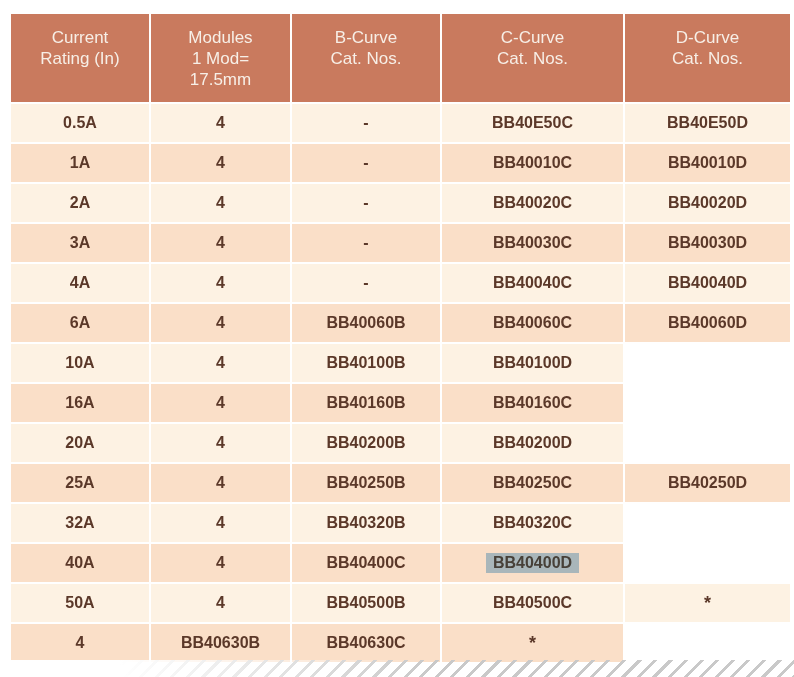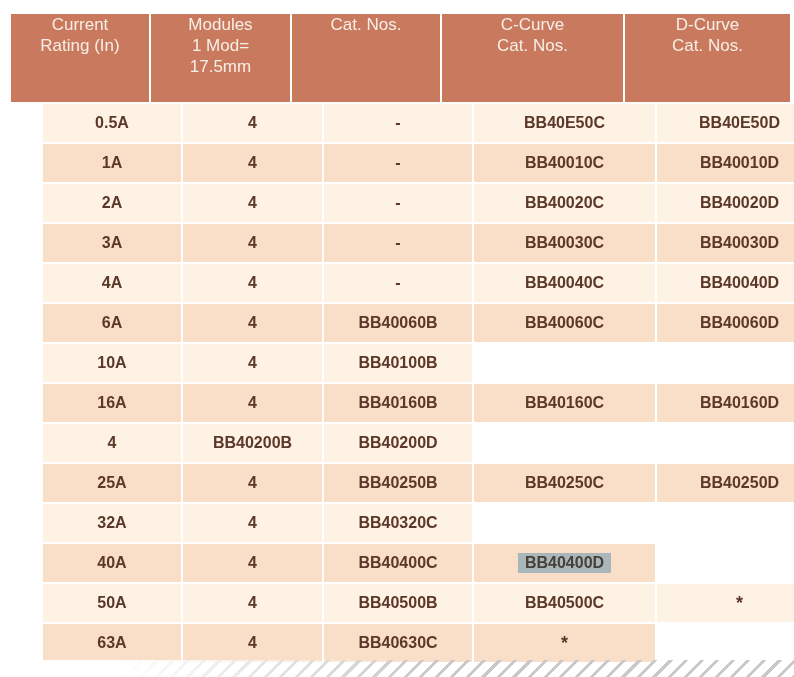--- a/index.html
+++ b/index.html
@@ -24,24 +24,25 @@
     margin-bottom: 2px;
   }
 
   .hrow { height: 88px; }
   .hcell {
     background: var(--header-bg, #c97a5e);
     color: var(--header-text, #f7efe7);
     font-size: 17px;
     line-height: 21px;
     text-align: center;
+    padding-top: 13px;
   }
   .hcell span { display: block; }
 
-  .row { height: 38px; margin-left: 32px; }
+  .row { height: 38px; }
   .cell {
     font-size: 16px;
     font-weight: 600;
     color: var(--body-text, #5b3829);
     display: flex;
     align-items: center;
     justify-content: center;
     text-align: center;
   }
   .r-light .cell { background: var(--row-light, #fdf2e3); }
@@ -76,20 +77,21 @@
       <div class="hcell">
         <span>Current</span>
         <span>Rating (In)</span>
       </div>
       <div class="hcell">
         <span>Modules</span>
         <span>1 Mod=</span>
         <span>17.5mm</span>
       </div>
       <div class="hcell">
+        <span>B-Curve</span>
         <span>Cat. Nos.</span>
       </div>
       <div class="hcell">
         <span>C-Curve</span>
         <span>Cat. Nos.</span>
       </div>
       <div class="hcell">
         <span>D-Curve</span>
         <span>Cat. Nos.</span>
       </div>
@@ -140,47 +142,49 @@
       <div class="cell">4</div>
       <div class="cell">BB40060B</div>
       <div class="cell">BB40060C</div>
       <div class="cell">BB40060D</div>
     </div>
 
     <div class="row r-light">
       <div class="cell">10A</div>
       <div class="cell">4</div>
       <div class="cell">BB40100B</div>
+      <div class="cell">BB40100D</div>
     </div>
 
     <div class="row r-dark">
       <div class="cell">16A</div>
       <div class="cell">4</div>
       <div class="cell">BB40160B</div>
       <div class="cell">BB40160C</div>
-      <div class="cell">BB40160D</div>
-    </div>
-
-    <div class="row r-light">
+    </div>
+
+    <div class="row r-light">
+      <div class="cell">20A</div>
       <div class="cell">4</div>
       <div class="cell">BB40200B</div>
       <div class="cell">BB40200D</div>
     </div>
 
     <div class="row r-dark">
       <div class="cell">25A</div>
       <div class="cell">4</div>
       <div class="cell">BB40250B</div>
       <div class="cell">BB40250C</div>
       <div class="cell">BB40250D</div>
     </div>
 
     <div class="row r-light">
       <div class="cell">32A</div>
       <div class="cell">4</div>
+      <div class="cell">BB40320B</div>
       <div class="cell">BB40320C</div>
     </div>
 
     <div class="row r-dark">
       <div class="cell">40A</div>
       <div class="cell">4</div>
       <div class="cell">BB40400C</div>
       <div class="cell">
         <span class="sel">BB40400D</span>
       </div>
@@ -188,22 +192,22 @@
 
     <div class="row r-light">
       <div class="cell">50A</div>
       <div class="cell">4</div>
       <div class="cell">BB40500B</div>
       <div class="cell">BB40500C</div>
       <div class="cell star-cell">*</div>
     </div>
 
     <div class="row r-dark">
-      <div class="cell">63A</div>
-      <div class="cell">4</div>
+      <div class="cell">4</div>
+      <div class="cell">BB40630B</div>
       <div class="cell">BB40630C</div>
       <div class="cell star-cell">*</div>
     </div>
 
   </div>
 
   <div class="hatch"></div>
 </div>
 
 </body></html>

